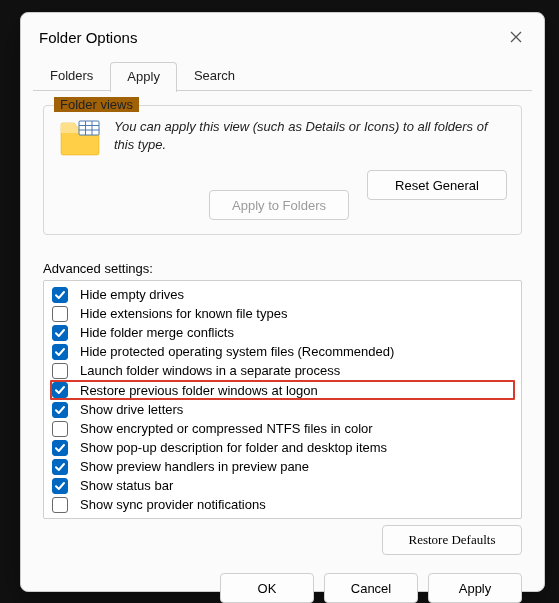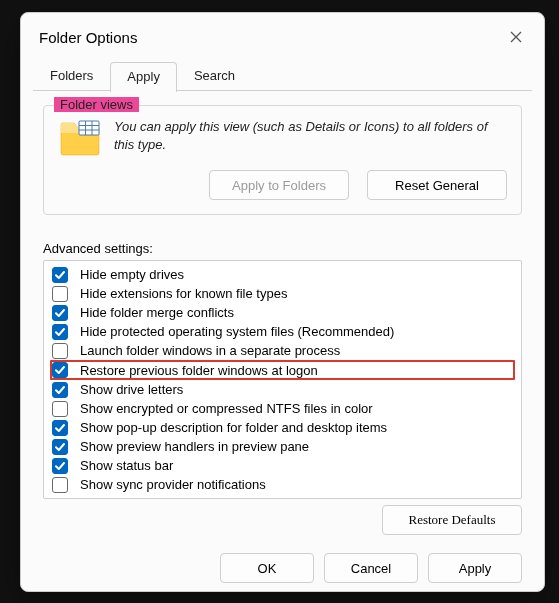--- a/index.html
+++ b/index.html
@@ -14,28 +14,28 @@
   .titlebar { display: flex; align-items: center; justify-content: space-between; padding: 10px 14px 6px 18px; }
   .titlebar .title { font-size: 15px; }
   .close-btn { width: 28px; height: 28px; display: flex; align-items: center; justify-content: center; border-radius: 4px; color: #555; cursor: default; }
   .close-btn svg { width: 14px; height: 14px; }
   .tabs-area { padding: 4px 12px 0 12px; }
   .tabs { display: flex; border-bottom: 1px solid #d0d0d0; }
   .tab { padding: 6px 16px 7px; border: 1px solid transparent; border-bottom: none; position: relative; cursor: default; color: #222; }
   .tab.active { background: #fbfbfb; border-color: #d0d0d0; border-radius: 4px 4px 0 0; top: 1px; margin-bottom: -1px; }
   .content { flex: 1; padding: 8px 22px 0 22px; display: flex; flex-direction: column; }
   .groupbox { border: 1px solid #d7d7d7; border-radius: 4px; padding: 12px 14px 14px; position: relative; margin-top: 6px; }
-  .groupbox .legend { position: absolute; top: -9px; left: 10px; background: #ec4899; padding: 0 6px; font-size: 13px; color: #222; }
+  .groupbox .legend { position: absolute; top: -9px; left: 10px; background: #a16207; padding: 0 6px; font-size: 13px; color: #222; }
   .fvrow { display: flex; gap: 12px; align-items: flex-start; font-style: italic; }
   .folder-icon { width: 44px; height: 40px; flex-shrink: 0; display: flex; align-items: center; justify-content: center; }
   .folder-icon svg { width: 42px; height: 38px; }
   .fvtext { flex: 1; color: #222; line-height: 1.35; }
   .btnrow { display: flex; gap: 18px; margin-top: 12px; justify-content: flex-end; }
   .btn { min-width: 140px; height: 30px; background: #fdfdfd; border: 1px solid #cfcfcf; border-radius: 4px; display: flex; align-items: center; justify-content: center; cursor: default; padding: 0 14px; }
-  .btn.disabled { color: #9b9b9b; }
+  .btn.disabled { color: #9b9b9b; margin-top: 20px; }
   .adv-label { margin-top: 26px; margin-bottom: 4px; }
   .listbox-wrap { position: relative; flex: 1; min-height: 0; display: flex; }
   .listbox { flex: 1; border: 1px solid #cfcfcf; background: #fff; overflow-y: auto; padding: 4px 6px 4px 6px; border-radius: 2px; }
   .list-item { display: flex; align-items: center; gap: 12px; padding: 1.5px 2px; }
   .list-item.highlight { border: 2px solid #d93a2b; border-radius: 1px; padding: 0px 0px; }
   .cb { width: 16px; height: 16px; border: 1.5px solid #6a6a6a; border-radius: 3px; display: flex; align-items: center; justify-content: center; flex-shrink: 0; background: #fff; }
   .cb.checked { background: #0067c0; border-color: #0067c0; }
   .cb svg { width: 12px; height: 12px; }
   .cb.checked svg path { stroke: #fff; }
   .cb:not(.checked) svg { display: none; }

